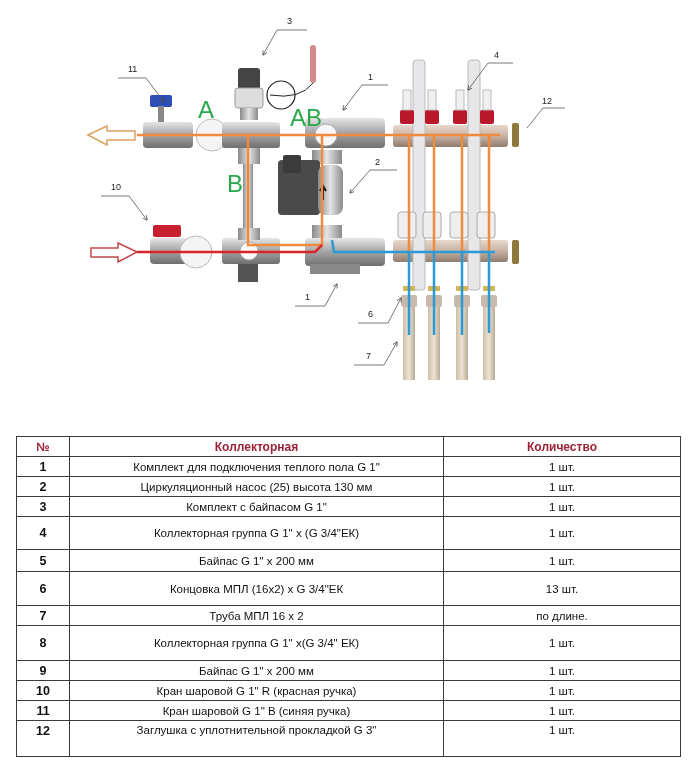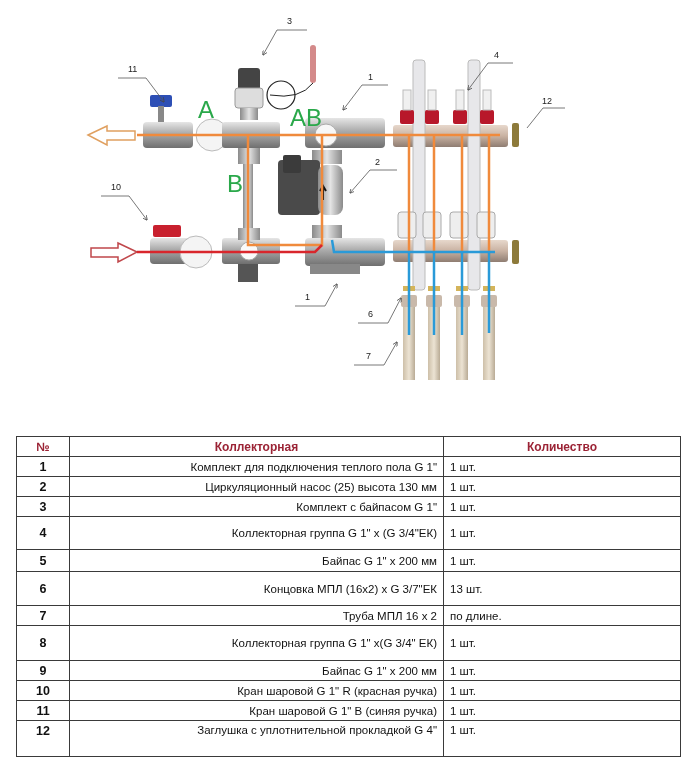--- a/index.html
+++ b/index.html
@@ -4,22 +4,22 @@
 <style>
   html, body { margin: 0; padding: 0; background: #ffffff; }
   body { width: 700px; height: 765px; position: relative; overflow: hidden; font-family: "Liberation Sans", sans-serif; }
   #diagram { position: absolute; left: 0; top: 0; width: 700px; height: 420px; }
   .callout-num { font-family: "Liberation Sans", sans-serif; font-size: 9px; fill: #222; }
   .port-label { font-family: "Liberation Sans", sans-serif; font-size: 24px; fill: #2aa84a; }
   table.spec { position: absolute; left: 16px; top: 436px; width: 665px; border-collapse: collapse; font-family: "Liberation Sans", sans-serif; font-size: 11.5px; color: #111; }
   table.spec th, table.spec td { border: 1.5px solid #3a3a3a; padding: 0 6px; }
   table.spec th { color: #9b2335; font-weight: bold; font-size: 12px; height: 19px; text-align: center; }
   table.spec td.num { text-align: center; font-weight: bold; width: 40px; font-size: 12.5px; }
-  table.spec td.name { text-align: right; width: 361px; margin-left: 21px; }
-  table.spec td.qty { }
+  table.spec td.name { text-align: center; width: 361px; margin-left: 21px; }
+  table.spec td.qty { text-align: center; }
   table.spec td.top { vertical-align: top; padding-top: 3px; }
 </style>
 </head>
 <body>
 
 <svg id="diagram" viewBox="0 0 700 420" xmlns="http://www.w3.org/2000/svg">
   <defs>
     <linearGradient id="metal" x1="0" y1="0" x2="0" y2="1">
       <stop offset="0" stop-color="#e6e6e6"></stop>
       <stop offset="0.45" stop-color="#a9a9a9"></stop>
@@ -210,21 +210,21 @@
       <td class="name">Коллекторная группа G 1" x (G 3/4"ЕК)</td>
       <td class="qty">1 шт.</td>
     </tr>
     <tr style="height:22px">
       <td class="num">5</td>
       <td class="name">Байпас G 1" x 200 мм</td>
       <td class="qty">1 шт.</td>
     </tr>
     <tr style="height:34px">
       <td class="num">6</td>
-      <td class="name">Концовка МПЛ (16x2) x G 3/7"ЕК</td>
+      <td class="name">Концовка МПЛ (16x2) x G 3/4"ЕК</td>
       <td class="qty">13  шт.</td>
     </tr>
     <tr style="height:20px">
       <td class="num">7</td>
       <td class="name">Труба МПЛ 16 x 2</td>
       <td class="qty">по длине.</td>
     </tr>
     <tr style="height:35px">
       <td class="num">8</td>
       <td class="name">Коллекторная группа G 1" x(G 3/4" ЕК)</td>
@@ -240,17 +240,17 @@
       <td class="name">Кран шаровой G 1" R (красная ручка)</td>
       <td class="qty">1 шт.</td>
     </tr>
     <tr style="height:20px">
       <td class="num">11</td>
       <td class="name">Кран шаровой G 1" B (синяя ручка)</td>
       <td class="qty">1 шт.</td>
     </tr>
     <tr style="height:36px">
       <td class="num top">12</td>
-      <td class="name top">Заглушка с уплотнительной прокладкой  G 4"</td>
+      <td class="name top">Заглушка с уплотнительной прокладкой  G 3"</td>
       <td class="qty top">1 шт.</td>
     </tr>
   </tbody>
 </table>
 
 </body></html>

